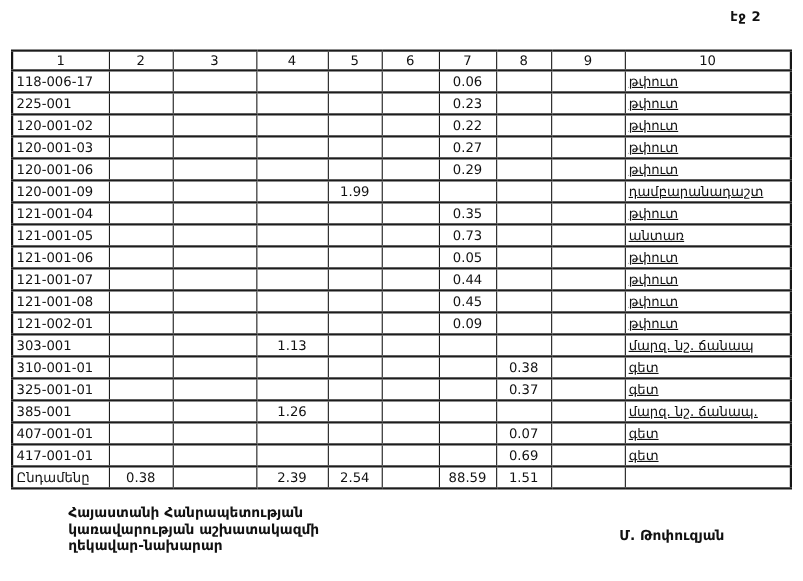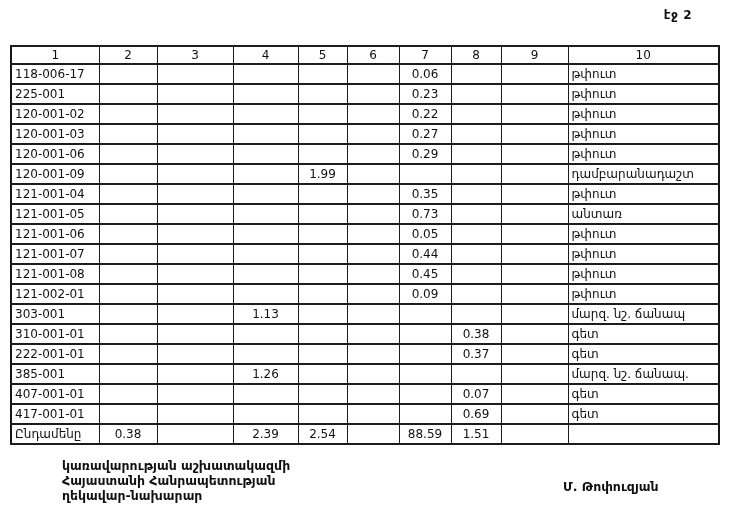--- a/index.html
+++ b/index.html
@@ -46,21 +46,21 @@
     font-weight: normal;
     line-height: 1;
   }
   table.main thead th {
     height: 16px;
     text-align: center;
     font-size: 12px;
   }
   td.code { text-align: left; padding-left: 5px; }
   td.num  { text-align: center; }
-  td.land { text-align: left; padding-left: 4px; }
+  td.land { text-align: left; padding-left: 4px; text-decoration: underline; }
   tr.total-row td.code { text-align: left; }
   .footer-block {
     position: absolute;
     left: 62px;
     top: 458px;
     font-size: 12.5px;
     font-weight: bold;
     line-height: 15px;
   }
   .signer {
@@ -266,21 +266,21 @@
         <td class="num"></td>
         <td class="num"></td>
         <td class="num"></td>
         <td class="num"></td>
         <td class="num"></td>
         <td class="num">0.38</td>
         <td class="num"></td>
         <td class="land">գետ</td>
       </tr>
       <tr>
-        <td class="code">222-001-01</td>
+        <td class="code">325-001-01</td>
         <td class="num"></td>
         <td class="num"></td>
         <td class="num"></td>
         <td class="num"></td>
         <td class="num"></td>
         <td class="num"></td>
         <td class="num">0.37</td>
         <td class="num"></td>
         <td class="land">գետ</td>
       </tr>
@@ -329,18 +329,18 @@
         <td class="num"></td>
         <td class="num">88.59</td>
         <td class="num">1.51</td>
         <td class="num"></td>
         <td class="land"></td>
       </tr>
     </tbody>
 </table>
 
 <div class="footer-block">
+  <div>Հայաստանի Հանրապետության</div>
   <div>կառավարության աշխատակազմի</div>
-  <div>Հայաստանի Հանրապետության</div>
   <div>ղեկավար-նախարար</div>
 </div>
 
 <div class="signer">Մ. Թոփուզյան</div>
 
 </body></html>

